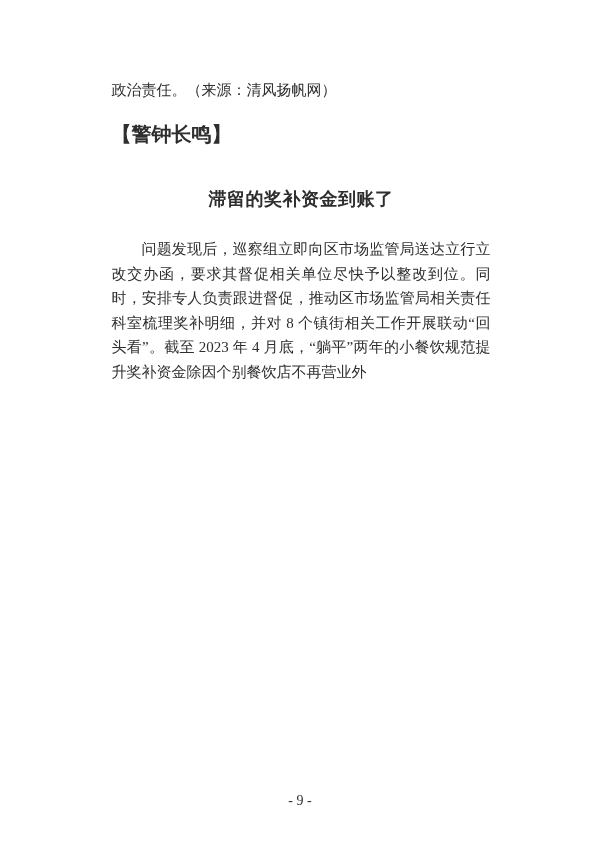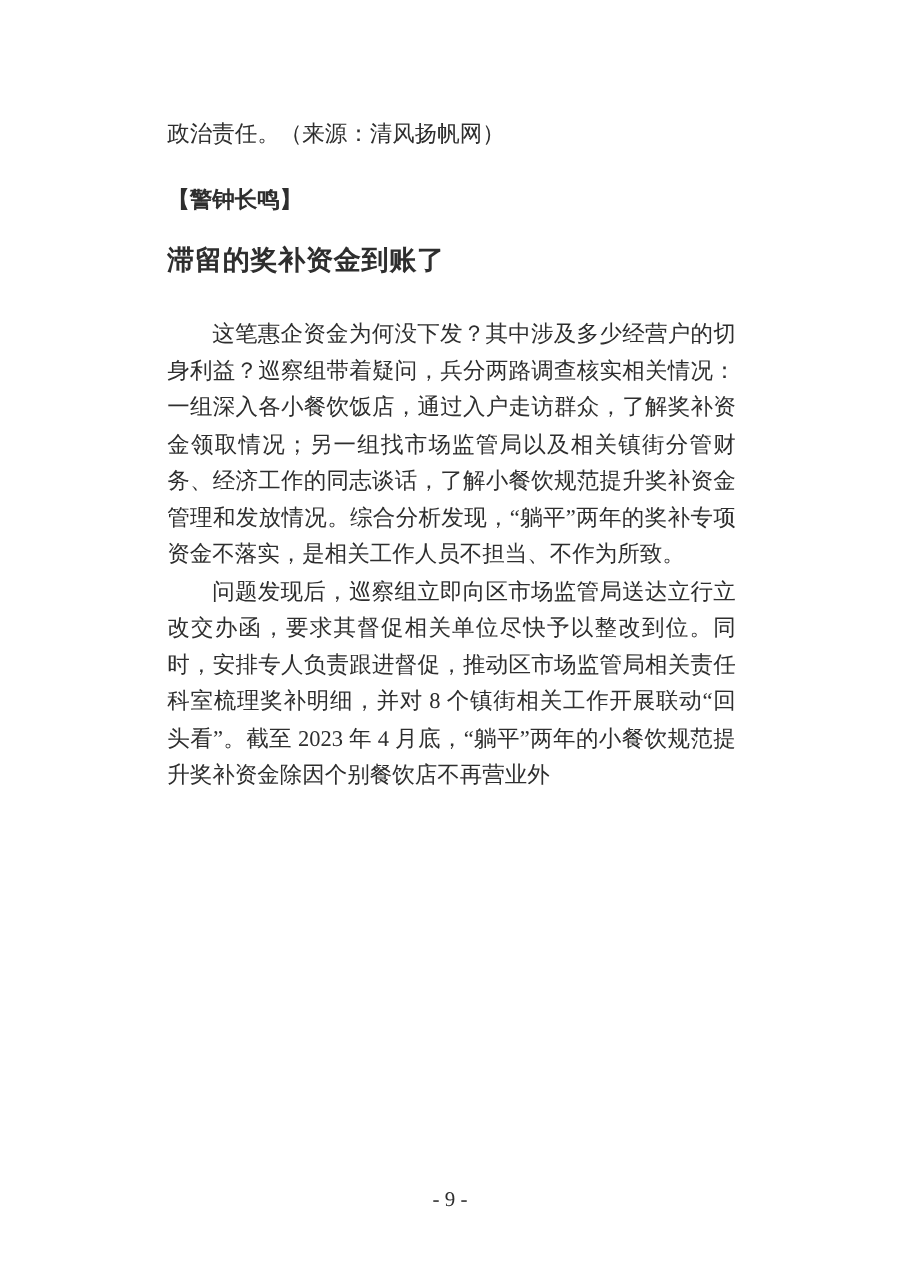--- a/index.html
+++ b/index.html
@@ -21,29 +21,29 @@
   .content {
     padding: 78px 83px 0 85px;
   }
   .continuation-line {
     font-size: 15px;
     line-height: 24px;
     text-align: justify;
   }
   .section-header {
     margin-top: 20px;
-    font-size: 15px;
+    font-size: 20px;
     font-weight: bold;
     line-height: 24px;
   }
   .article-title {
-    margin-top: 14px;
+    margin-top: 40px;
     font-size: 18px;
     font-weight: bold;
-    text-align: left;
+    text-align: center;
     line-height: 26px;
     letter-spacing: 0.5px;
   }
   .article-body {
     margin-top: 25px;
   }
   .article-body p {
     margin: 0;
     font-size: 15px;
     line-height: 24.5px;
@@ -67,20 +67,19 @@
 <div class="page">
   <div class="content">
 
     <div class="continuation-line">政治责任。（来源：清风扬帆网）</div>
 
     <div class="section-header">【警钟长鸣】</div>
 
     <h1 class="article-title">滞留的奖补资金到账了</h1>
 
     <div class="article-body">
-      <p>这笔惠企资金为何没下发？其中涉及多少经营户的切身利益？巡察组带着疑问，兵分两路调查核实相关情况：一组深入各小餐饮饭店，通过入户走访群众，了解奖补资金领取情况；另一组找市场监管局以及相关镇街分管财务、经济工作的同志谈话，了解小餐饮规范提升奖补资金管理和发放情况。综合分析发现，“躺平”两年的奖补专项资金不落实，是相关工作人员不担当、不作为所致。</p>
       <p>问题发现后，巡察组立即向区市场监管局送达立行立改交办函，要求其督促相关单位尽快予以整改到位。同时，安排专人负责跟进督促，推动区市场监管局相关责任科室梳理奖补明细，并对 8 个镇街相关工作开展联动“回头看”。截至 2023 年 4 月底，“躺平”两年的小餐饮规范提升奖补资金除因个别餐饮店不再营业外</p>
     </div>
 
   </div>
 
   <div class="page-number">- 9 -</div>
 </div>
 
 </body></html>

